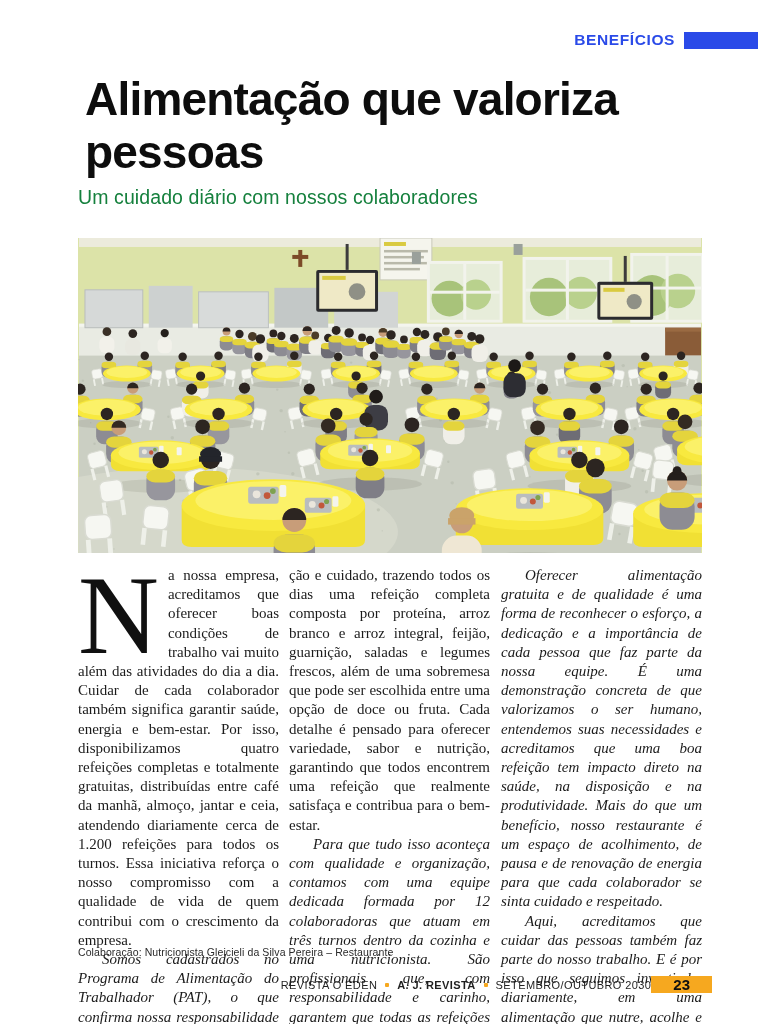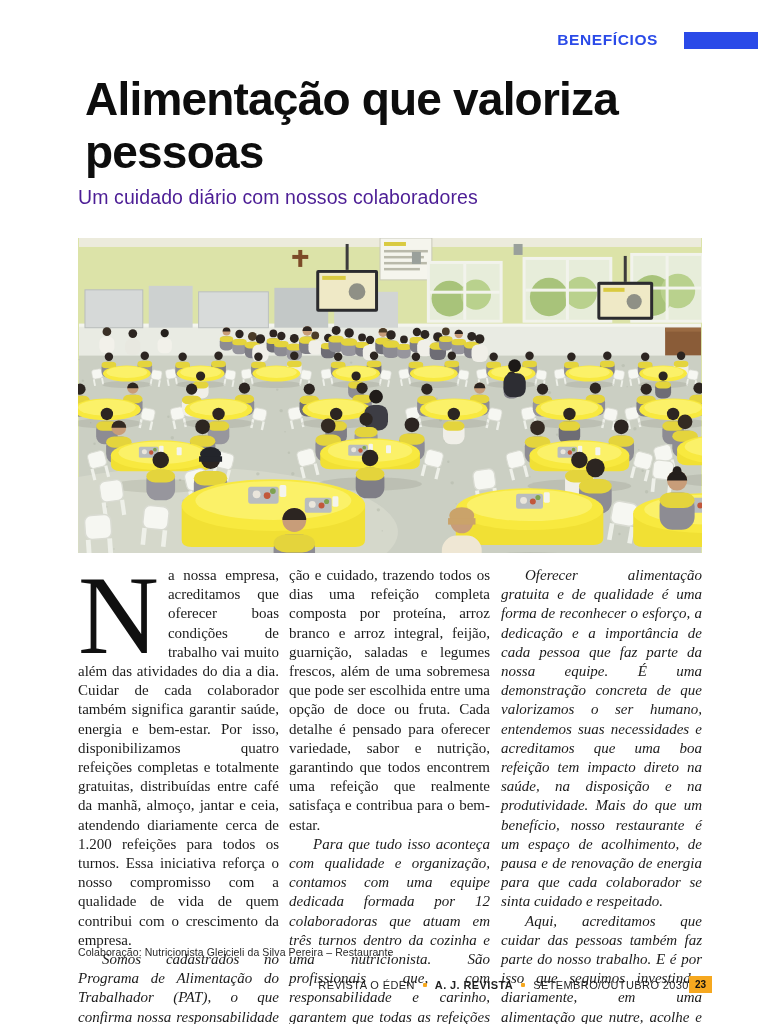--- a/index.html
+++ b/index.html
@@ -1,28 +1,28 @@
 <!DOCTYPE html>
 <html style="--accent-blue: #2a4ae8; --accent-orange: #f6a81f;"><head>
 <meta charset="utf-8">
 <style>
   :root{ --accent-blue:#2a4ae8; --accent-orange:#f6a81f; }
   html,body{margin:0;padding:0;background:#ffffff;}
   body{width:778px;height:1024px;font-family:"Liberation Sans",sans-serif;}
   .page{position:relative;width:778px;height:1024px;background:#fff;overflow:hidden;}
 
-  .topbar{position:absolute;top:31px;right:20px;display:flex;align-items:center;gap:26px;}
+  .topbar{position:absolute;top:31px;right:20px;display:flex;align-items:center;gap:9px;}
   .section-label{color:var(--accent-blue);font-weight:700;font-size:15.5px;letter-spacing:0.6px;}
   .section-bar{width:74px;height:17px;background:var(--accent-blue);}
 
   .title{position:absolute;top:64px;left:76px;width:640px;margin:9px;
          font-size:46px;line-height:53px;font-weight:700;color:#0d0d0d;
          letter-spacing:-0.8px;font-family:"Liberation Sans",sans-serif;}
   .subtitle{position:absolute;top:186px;left:78px;margin:0;font-size:19.5px;
-            color:#4c1d95;letter-spacing:0.1px;font-weight:400;}
+            color:#15803d;letter-spacing:0.1px;font-weight:400;}
 
   .photo{position:absolute;top:238px;left:78px;width:624px;height:315px;margin:0;
          background:#dce3a8;overflow:hidden;}
   .photo svg{display:block;width:624px;height:315px;}
 
   .article{position:absolute;top:566px;left:78px;width:624px;height:396px;
            font-family:"Liberation Serif",serif;font-size:15px;line-height:19.2px;
            color:#1b1b1b;text-align:justify;}
   .col{position:absolute;top:0;width:201px;}
   .col[data-col="0"]{left:0;}
@@ -36,21 +36,21 @@
   .caption{position:absolute;top:946px;left:78px;width:624px;margin:0;text-align:left;
            font-size:10.5px;color:#2a2a2a;letter-spacing:0.1px;}
 
   .footer{position:absolute;top:976px;left:78px;width:634px;display:flex;
           justify-content:flex-end;align-items:center;}
   .footer-left{font-size:11px;letter-spacing:0.4px;color:#1f1f1f;display:flex;align-items:center;}
   .pub{font-weight:700;}
   .dot{width:4px;height:4px;background:var(--accent-orange);display:inline-block;
        margin:0 8px;border-radius:1px;}
   .page-badge{background:var(--accent-orange);color:#101010;font-weight:700;
-              font-size:10px;padding:1px 6px;line-height:15px;}
+              font-size:15px;padding:1px 22px;line-height:15px;}
 </style>
 </head>
 <body>
 
 <div class="page">
 
   <header class="topbar">
     <span class="section-label">BENEFÍCIOS</span>
     <span class="section-bar"></span>
   </header>

